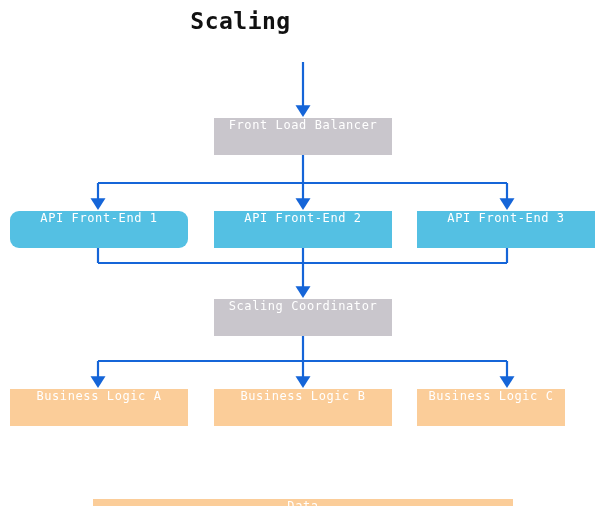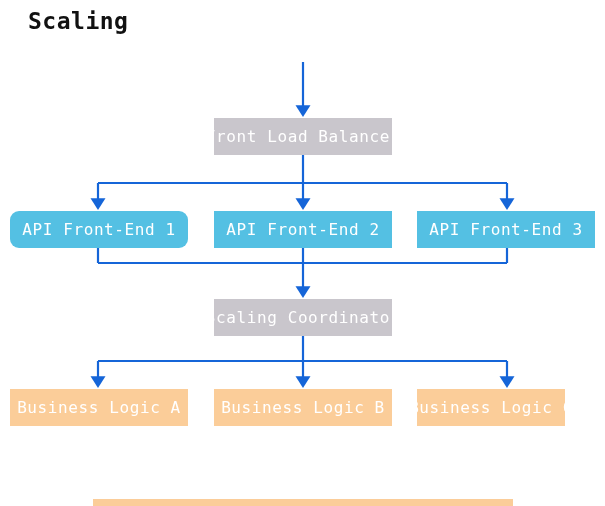--- a/index.html
+++ b/index.html
@@ -25,35 +25,33 @@
     top: 0;
     width: 605px;
     height: 506px;
     pointer-events: none;
   }
   .title {
     position: absolute;
     left: 0;
     top: 8px;
     width: 481px;
-    text-align: left;
+    text-align: center;
     font-size: 23px;
     font-weight: bold;
     color: #111111;
     letter-spacing: 0.5px;
     font-family: "DejaVu Sans Mono", "Liberation Mono", monospace;
-    padding-left: 28px;
   }
   .node {
     position: absolute;
     display: flex;
-    align-items: center;
     justify-content: center;
     color: #ffffff;
-    font-size: 16px;
+    font-size: 12px;
     font-family: "DejaVu Sans Mono", "Liberation Mono", monospace;
     letter-spacing: 0.6px;
     white-space: nowrap;
     box-sizing: border-box;
     z-index: 2;
   }
   .node.gray   { background: #c9c6cc; }
   .node.cyan   { background: #54c0e3; }
   .node.orange { background: #fbcd99; }
 </style>

